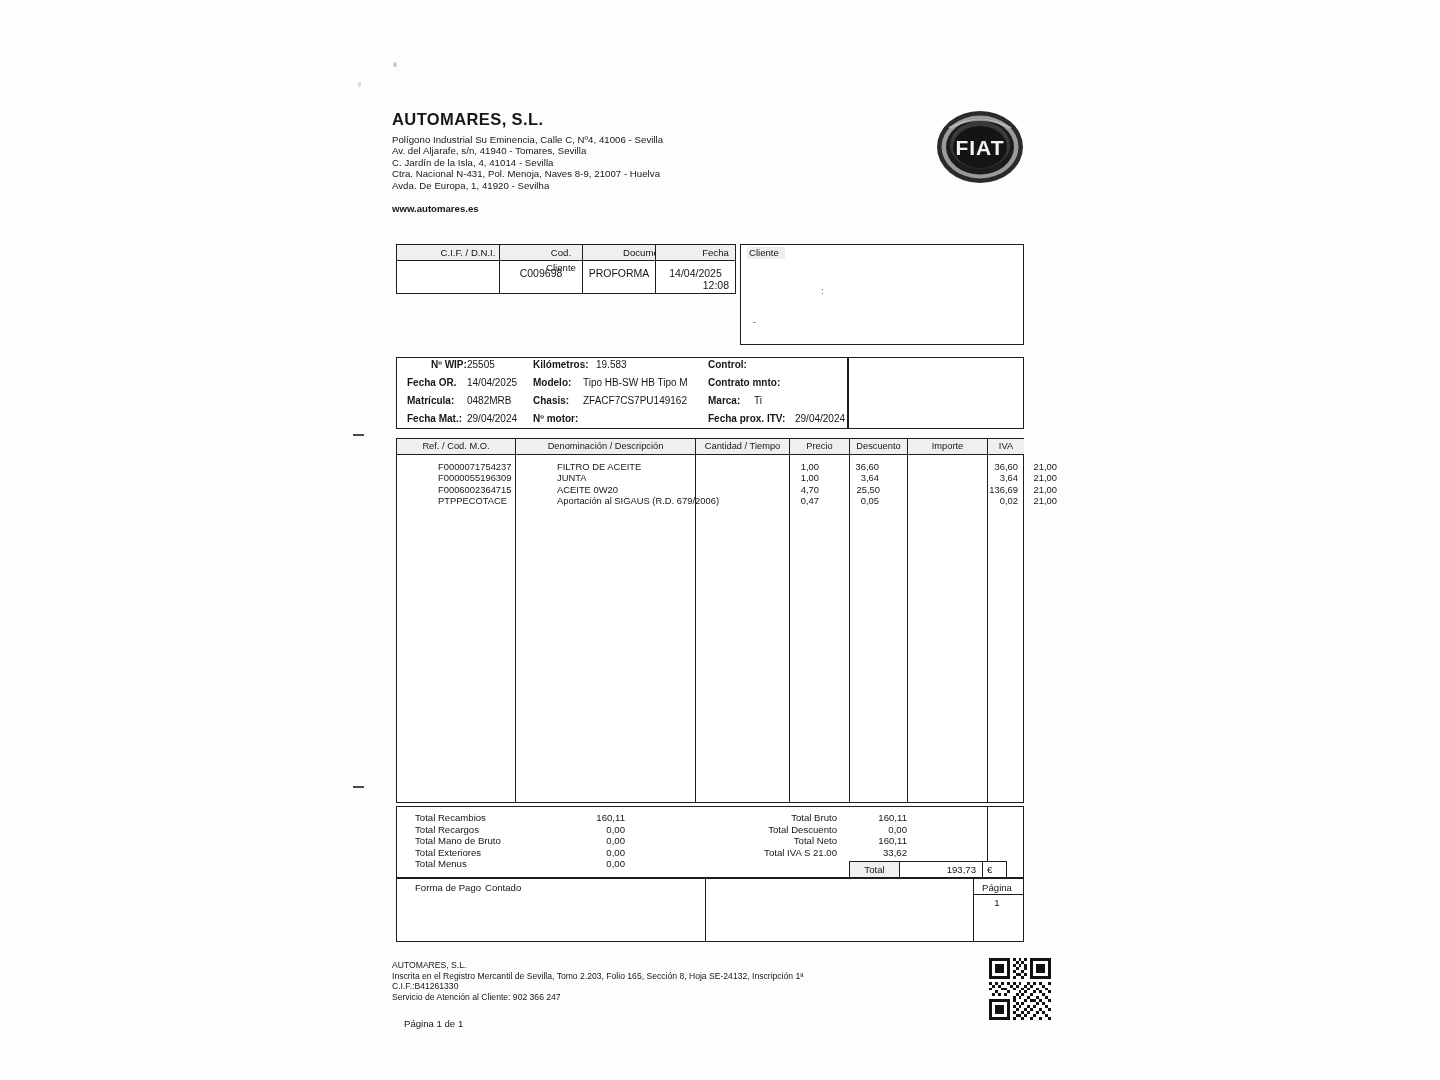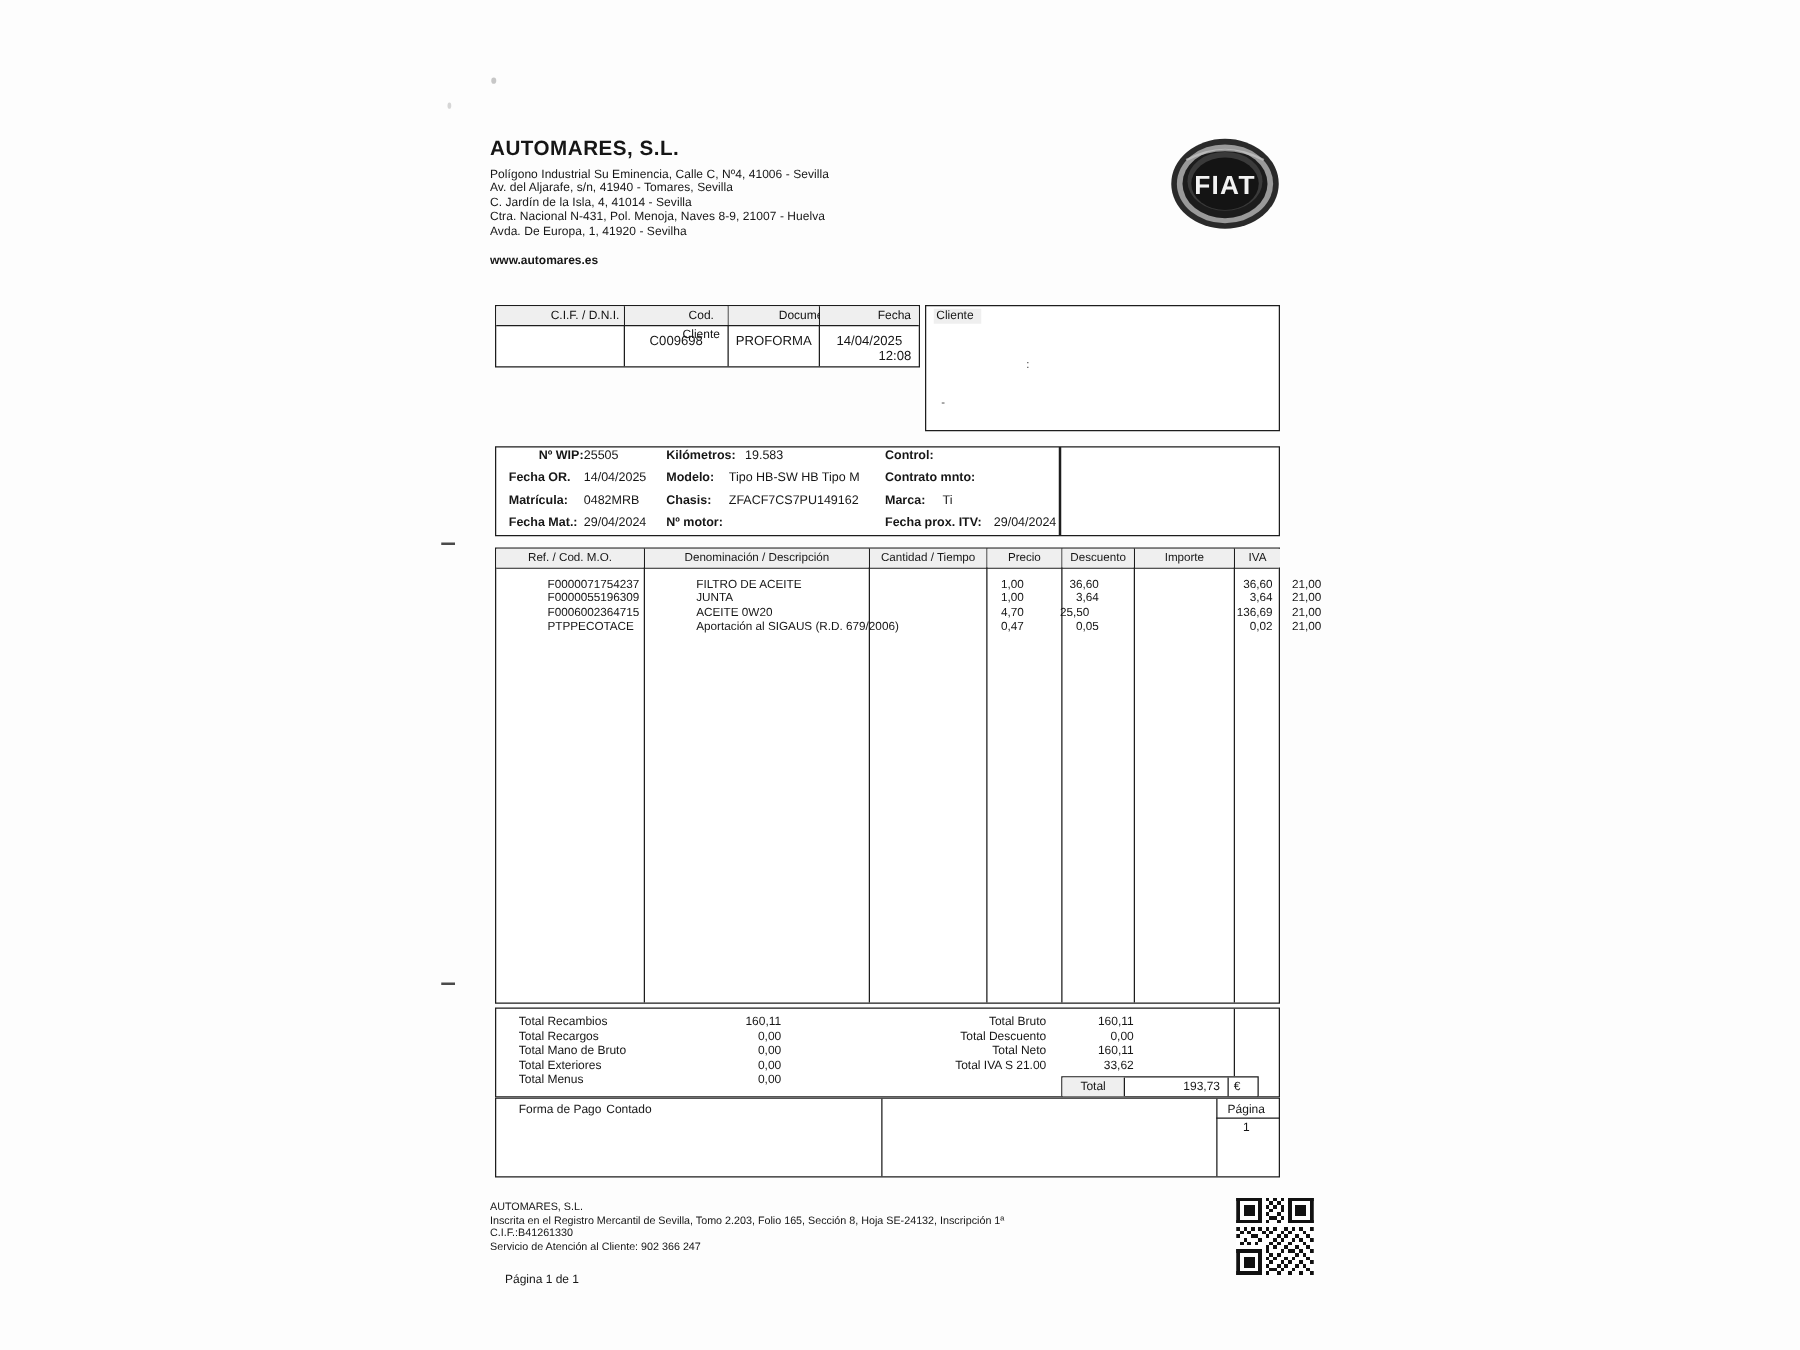--- a/index.html
+++ b/index.html
@@ -380,21 +380,21 @@
       <span class="it-cell" style="left:393px;width:53px;text-align:right;">3,64</span>
       <span class="it-cell" style="left:453px;width:51px;text-align:right;"></span>
       <span class="it-cell" style="left:511px;width:74px;text-align:right;">3,64</span>
       <span class="it-cell" style="left:591px;width:33px;text-align:right;">21,00</span>
     </div>
 
     <div class="it-row" style="top:44.8px;">
       <span class="it-cell" style="left:5px;">F0006002364715</span>
       <span class="it-cell" style="left:124px;">ACEITE 0W20</span>
       <span class="it-cell" style="left:299px;width:87px;text-align:right;">4,70</span>
-      <span class="it-cell" style="left:415px;width:53px;">25,50</span>
+      <span class="it-cell" style="left:394px;width:53px;text-align:right;">25,50</span>
       <span class="it-cell" style="left:453px;width:51px;text-align:right;"></span>
       <span class="it-cell" style="left:511px;width:74px;text-align:right;">136,69</span>
       <span class="it-cell" style="left:591px;width:33px;text-align:right;">21,00</span>
     </div>
 
     <div class="it-row" style="top:56.2px;">
       <span class="it-cell" style="left:5px;">PTPPECOTACE</span>
       <span class="it-cell" style="left:124px;">Aportación al SIGAUS (R.D. 679/2006)</span>
       <span class="it-cell" style="left:299px;width:87px;text-align:right;">0,47</span>
       <span class="it-cell" style="left:393px;width:53px;text-align:right;">0,05</span>

